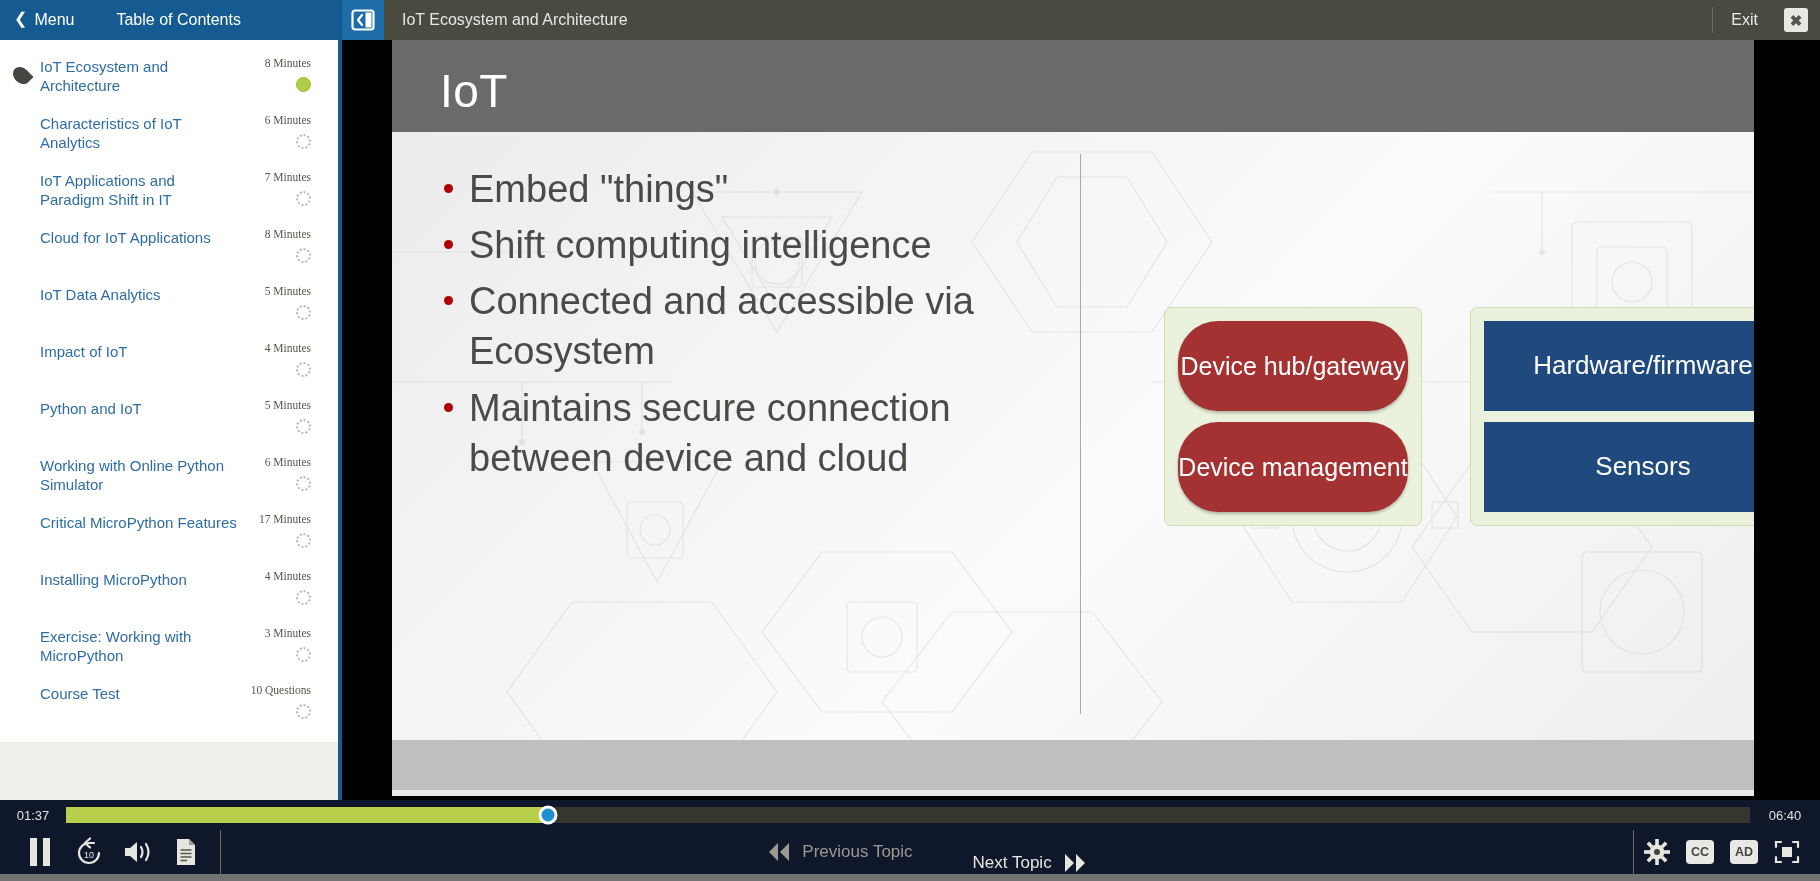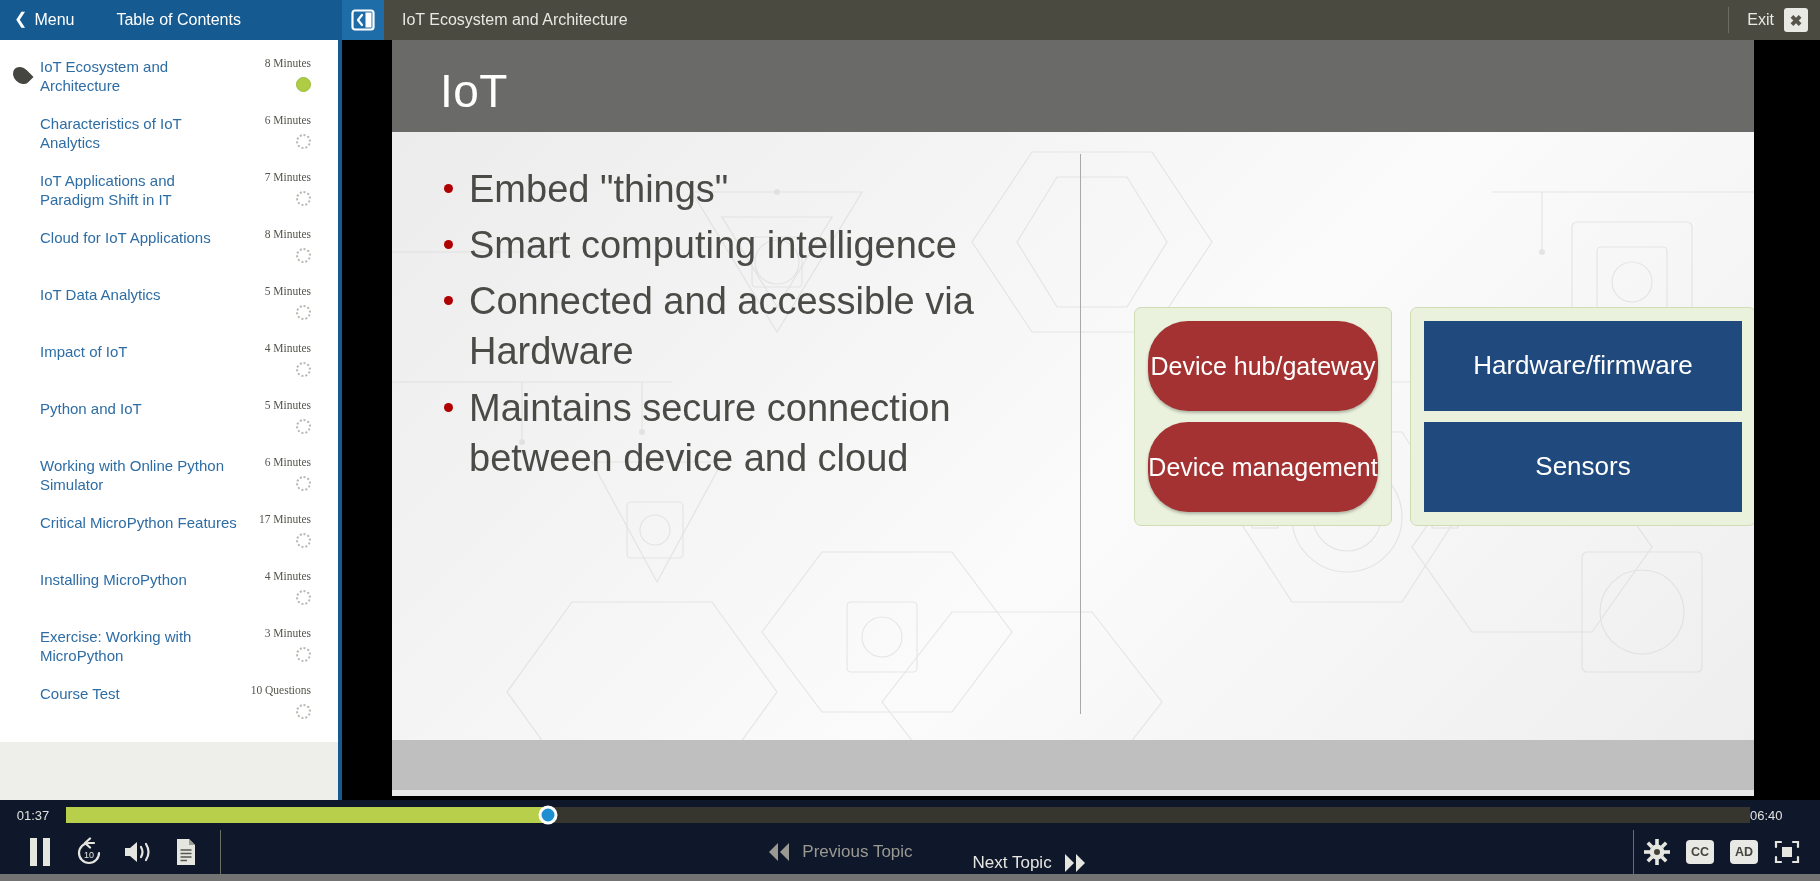--- a/index.html
+++ b/index.html
@@ -39,21 +39,21 @@
     flex: 0 0 42px;
   }
   .panel-toggle svg { display: block; }
   .lesson-title {
     color: #e8e8e4; font-size: 16px; margin-left: 18px; white-space: nowrap;
   }
   .topbar-spacer { flex: 1 1 auto; }
   .exit-sep {
     width: 1px; height: 26px; background: #6d6d63; margin-right: 18px;
   }
-  .exit-label { color: #e8e8e4; font-size: 16px; margin-right: 10px; cursor: pointer; }
+  .exit-label { color: #e8e8e4; font-size: 16px; margin-right: 26px; cursor: pointer; }
   .close-btn {
     width: 24px; height: 24px; background: #e8e8e4; border-radius: 3px;
     display: flex; align-items: center; justify-content: center;
     color: #55554c; font-size: 15px; font-weight: bold; margin-right: 12px;
     cursor: pointer; line-height: 1;
   }
 
   
   .sidebar {
     position: absolute; left: 0; top: 40px; width: 342px; height: 841px;
@@ -139,21 +139,21 @@
   }
   .bullet .txt {
     color: #4a4a46; font-size: 38px; line-height: 1.32; font-weight: 400;
   }
   
   .diagram {
     position: absolute; left: 742px; top: 175px; display: flex; gap: 18px;
   }
   .dgroup {
     background: #eaf1dc; border: 1px solid #cfdcb4; border-radius: 7px;
-    padding: 13px; display: flex; flex-direction: column; gap: 11px;
+    padding: 13px; display: flex; flex-direction: column; gap: 11px; margin-left: 30px;
   }
   .pill {
     background: #a43232; border-radius: 40px; color: #fff;
     width: 230px; height: 90px;
     display: flex; align-items: center; justify-content: center;
     text-align: center; font-size: 25px; line-height: 1.22;
     box-shadow: 0 2px 3px rgba(0,0,0,.25);
   }
   .rect {
     background: #204a7e; color: #fff; width: 318px; height: 90px;
@@ -186,21 +186,21 @@
     position: absolute; left: 0; top: 0; bottom: 0; width: 28.6%;
     background: #b7cf4a;
   }
   .seek-knob {
     position: absolute; top: 50%; left: 28.6%;
     width: 19px; height: 19px; border-radius: 50%;
     background: #1e8fd0; border: 3px solid #ffffff;
     transform: translate(-50%, -50%); cursor: pointer;
   }
   .time-right {
-    color: #e2e2dc; font-size: 13px; width: 70px; text-align: left;
+    color: #e2e2dc; font-size: 13px; width: 70px; text-align: center;
     flex: 0 0 70px;
   }
   .btnrow {
     position: absolute; left: 0; right: 0; top: 30px; bottom: 0;
     display: flex; align-items: center;
   }
   .ctl {
     display: flex; align-items: center; justify-content: center;
     cursor: pointer; color: #e6e6e0;
   }
@@ -371,25 +371,25 @@
 
           <div class="divider-line"></div>
 
           <div class="bullets" id="bullets">
               <div class="bullet">
                 <span class="dot"></span>
                 <span class="txt">Embed "things"</span>
               </div>
               <div class="bullet">
                 <span class="dot"></span>
-                <span class="txt">Smart computing intelligence</span>
+                <span class="txt">Shift computing intelligence</span>
               </div>
               <div class="bullet">
                 <span class="dot"></span>
-                <span class="txt">Connected and accessible via Hardware</span>
+                <span class="txt">Connected and accessible via Ecosystem</span>
               </div>
               <div class="bullet">
                 <span class="dot"></span>
                 <span class="txt">Maintains secure connection between device and cloud</span>
               </div>
             </div>
 
           <div class="diagram">
             <div class="dgroup">
               <div class="pill">Device hub/gateway</div>

